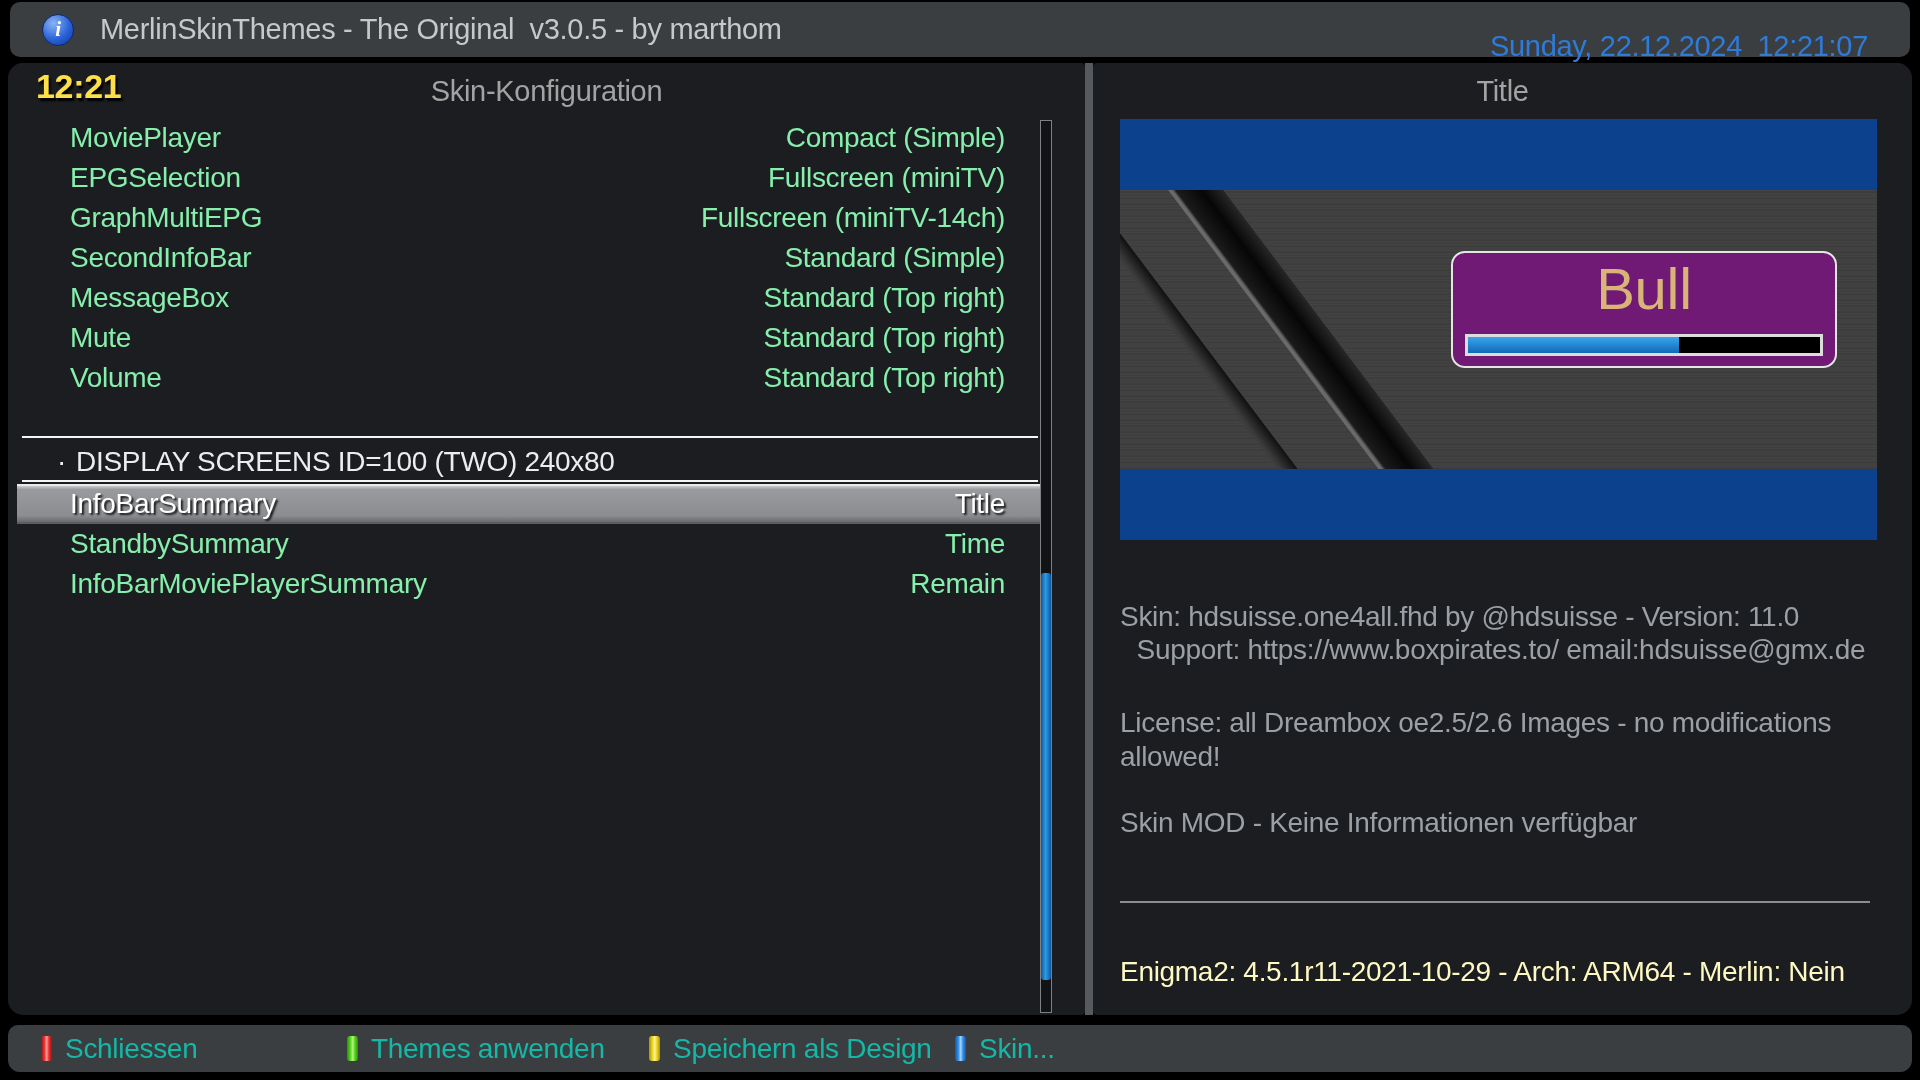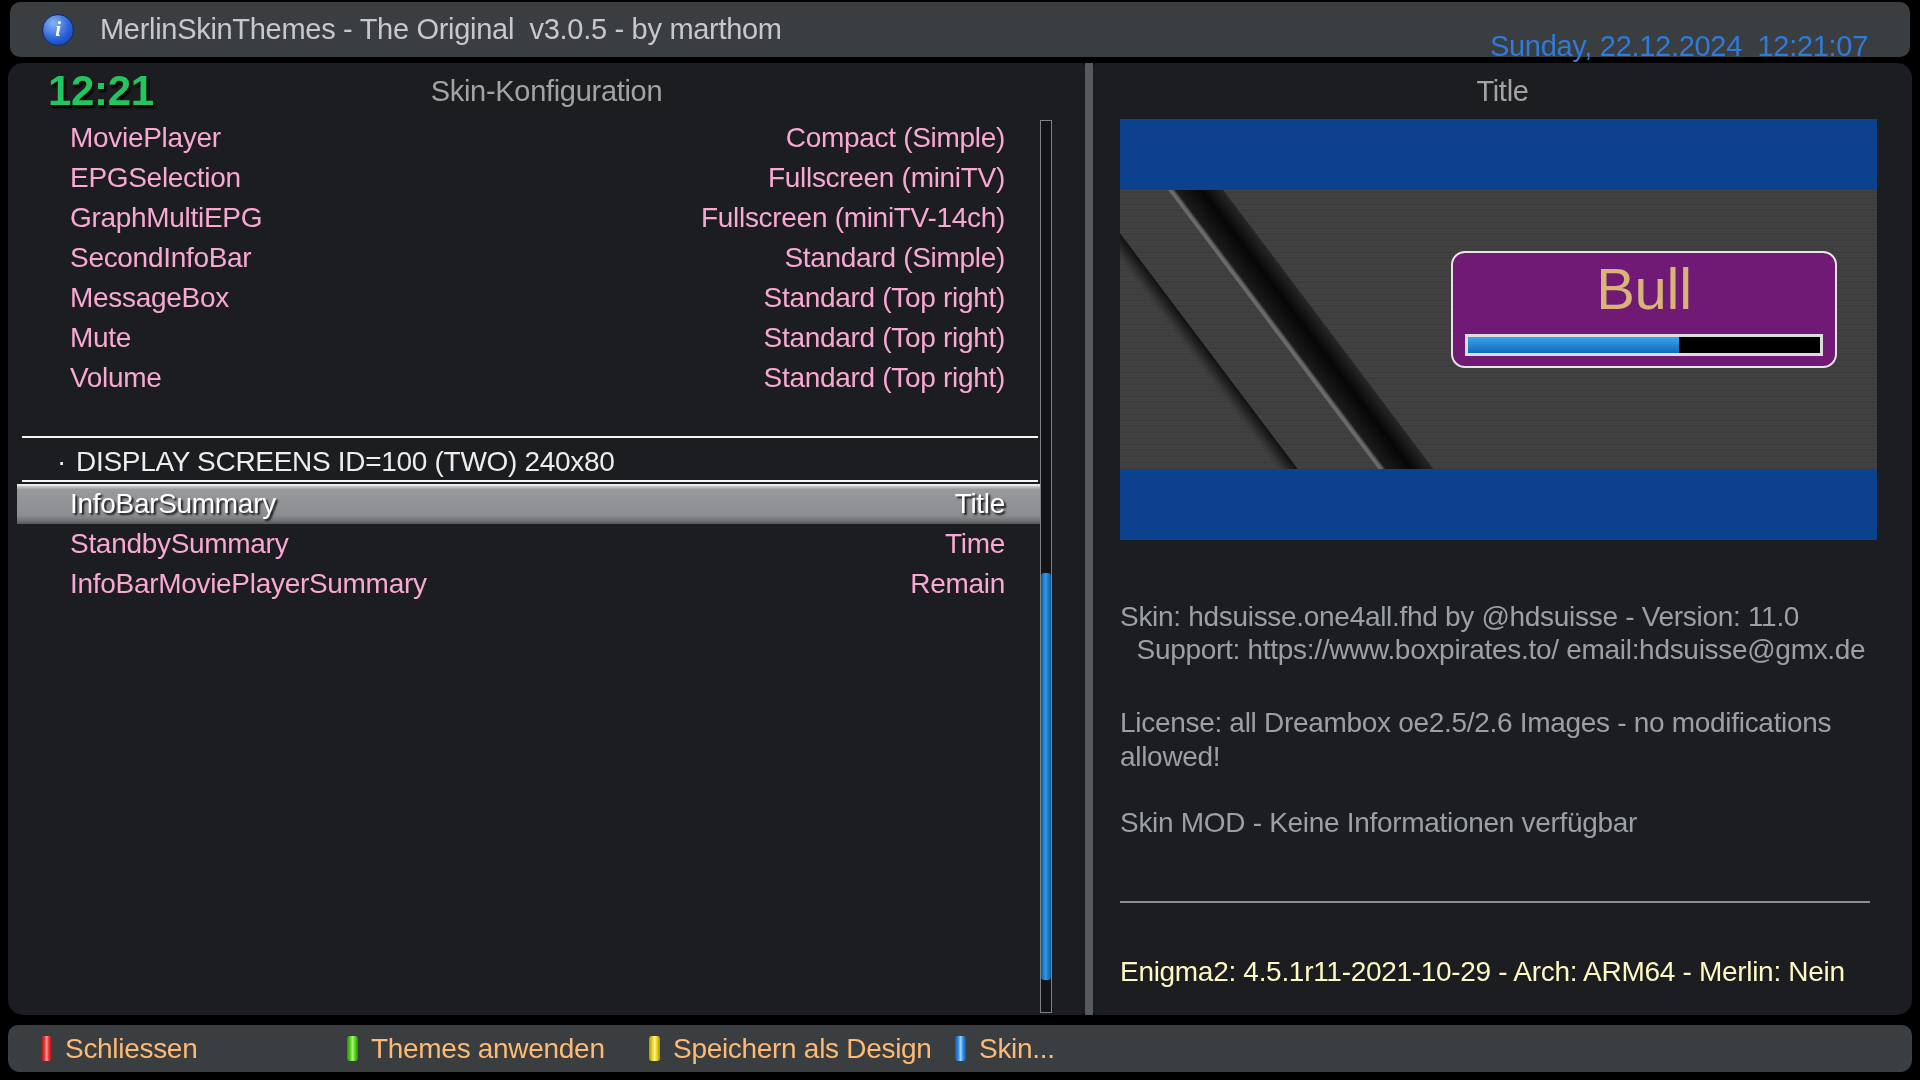--- a/index.html
+++ b/index.html
@@ -16,28 +16,28 @@
   .topbar-title{margin-left:26px;font-size:29px;color:#c6c8cb;white-space:pre;}
   .topbar-date{margin-left:auto;margin-right:42px;font-size:29px;color:#2e7bd9;white-space:pre;margin-top:34px;}
 
   
   .panel-left{position:absolute;left:8px;top:63px;width:1077px;height:952px;background:#1c1d20;
               border-radius:15px 4px 4px 15px;}
   .divider{position:absolute;left:1085px;top:63px;width:8px;height:952px;background:#56595d;}
   .panel-right{position:absolute;left:1093px;top:63px;width:819px;height:952px;background:#1c1d20;
                border-radius:4px 15px 15px 4px;}
 
-  .clock{position:absolute;left:40px;top:4px;font-size:42px;font-weight:600;color:#22c55e;
+  .clock{position:absolute;left:28px;top:4px;font-size:34px;font-weight:600;color:#fde047;
          text-shadow:2px 3px 2px #000;}
   .panel-title{position:absolute;left:0;right:0;top:12px;text-align:center;font-size:29px;color:#a3a3a3;}
 
   
   .list{position:absolute;left:9px;top:55px;width:1030px;}
   .row{height:40px;display:flex;align-items:center;padding:0 42px 0 53px;box-sizing:border-box;
-       font-size:28px;color:#f9a8d4;}
+       font-size:28px;color:#86efac;}
   .row .lbl{flex:0 0 auto;}
   .row .val{margin-left:auto;text-align:right;}
   .hline{position:absolute;left:14px;width:1016px;height:2px;background:#f5f5f5;}
   .line1{top:373px;} .line2{top:417px;}
   .section-header{position:absolute;left:9px;top:380px;width:1030px;height:38px;display:flex;
                   align-items:center;padding-left:40px;box-sizing:border-box;font-size:28px;color:#ededee;}
   .section-header .bullet{margin-right:10px;}
   .sum-rows{position:absolute;left:9px;top:421px;width:1030px;}
   .sum-rows .row.selected{background:linear-gradient(180deg,#c9cacc 0%,#999a9d 10%,#8c8d90 82%,#6a6b6e 100%);
         border-top:2px solid #e9e9e9;border-bottom:2px solid #5c5d60;box-sizing:border-box;
@@ -71,21 +71,21 @@
   .info-line{position:absolute;left:27px;width:762px;font-size:28px;line-height:34px;color:#9aa0a6;
              white-space:pre-line;}
   .i-skin{top:537px;} .i-support{top:570px;text-align:center;} .i-license{top:643px;} .i-mod{top:743px;}
   .i-sep{position:absolute;left:27px;top:838px;width:750px;height:2px;background:#8b8e91;}
   .i-enigma{top:892px;color:#fef9c3;}
 
   
   .bottombar{position:absolute;left:8px;top:1025px;width:1904px;height:47px;background:#3b3e41;
              border-radius:10px 10px 12px 12px;}
   .bbtn{position:absolute;top:0;height:100%;display:flex;align-items:center;gap:13px;cursor:default;}
-  .bbtn .blabel{font-size:28px;color:#fdba74;}
+  .bbtn .blabel{font-size:28px;color:#14b8a6;}
   .pill{width:11px;height:25px;border-radius:3px;}
   .pill-red{background:linear-gradient(90deg,#9a1010 0%,#e83030 30%,#ff9a9a 52%,#e83030 72%,#9a1010 100%);}
   .pill-green{background:linear-gradient(90deg,#2f8c0a 0%,#52d61e 30%,#b8f27a 52%,#52d61e 72%,#2f8c0a 100%);}
   .pill-yellow{background:linear-gradient(90deg,#a89208 0%,#ecd318 30%,#fff2a0 52%,#ecd318 72%,#a89208 100%);}
   .pill-blue{background:linear-gradient(90deg,#1256a8 0%,#2f8fe9 30%,#a8d4ff 52%,#2f8fe9 72%,#1256a8 100%);}
   .b1{left:33px;} .b2{left:339px;} .b3{left:641px;} .b4{left:947px;}
 </style>
 </head>
 <body>
 

